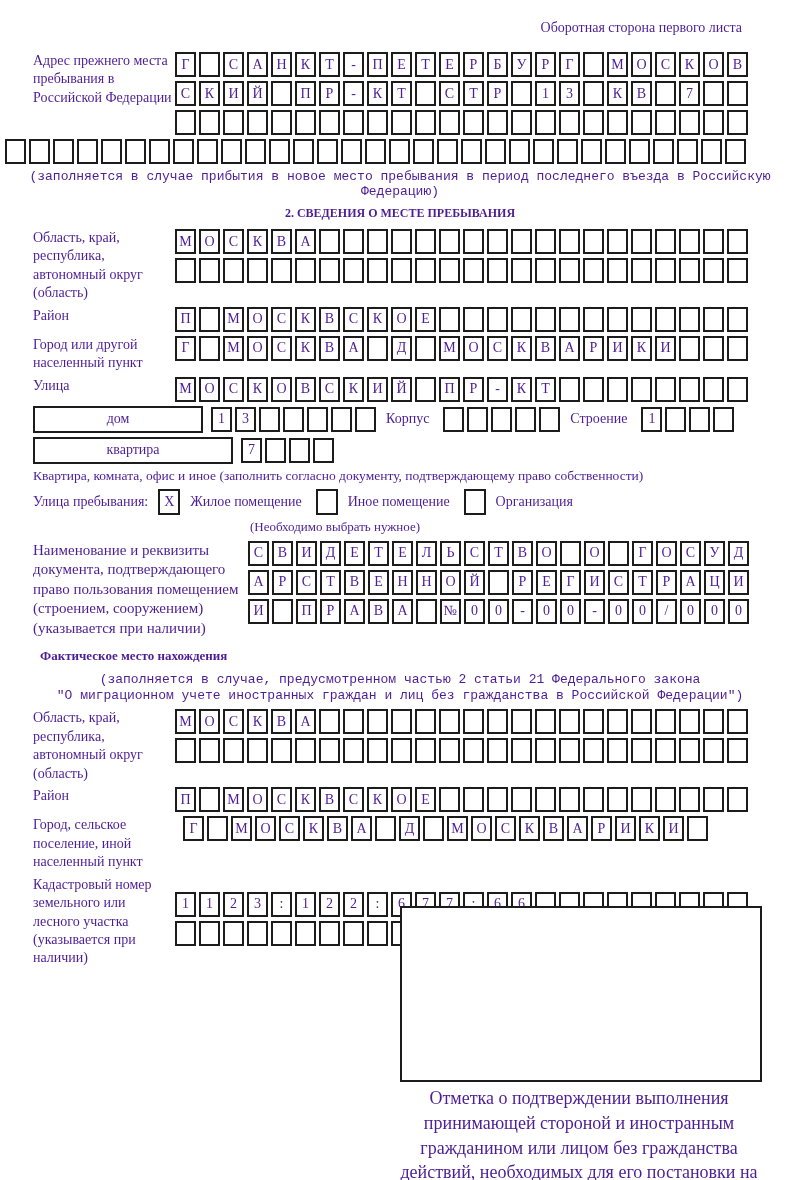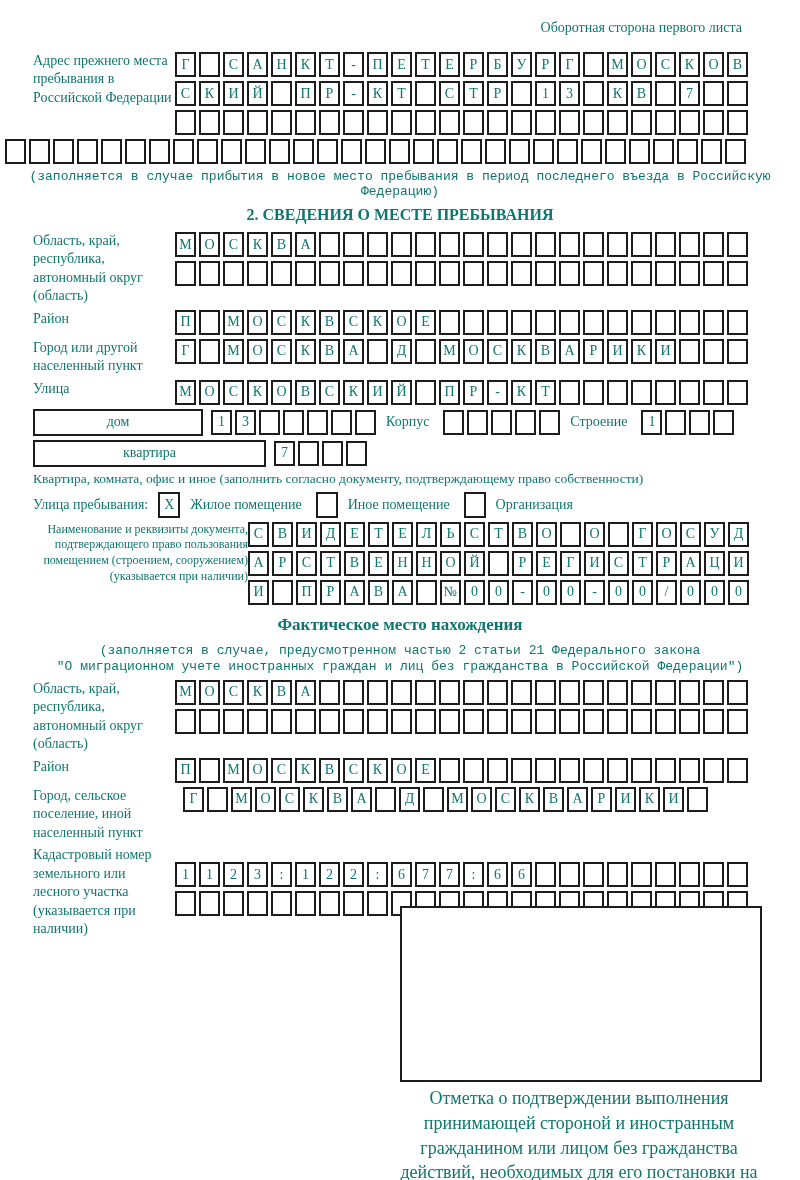--- a/index.html
+++ b/index.html
@@ -1,46 +1,46 @@
 <!DOCTYPE html>
 <html><head>
 <meta charset="utf-8">
 <style>
   html,body{margin:0;padding:0;background:#ffffff;}
   .page{
     width:800px;height:1180px;position:relative;overflow:hidden;
-    background:#ffffff;color:#0f766e;
+    background:#ffffff;color:#4c1d95;
     font-family:"Liberation Serif", serif;
   }
   .corner-note{margin:20px 58px 0 0;text-align:right;font-size:14px;}
   .frow{display:flex;align-items:flex-start;margin-bottom:4px;border-radius:16px;}
   .flabel{width:142px;margin-left:33px;font-size:14px;line-height:1.32;flex-shrink:0;}
   .fcol{display:flex;flex-direction:column;gap:4px;}
   .boxes{display:flex;gap:3px;}
   .cbox{
     width:21px;height:25px;box-sizing:border-box;border:2px solid #1c1c1c;
     display:flex;align-items:center;justify-content:center;
     font-size:14px;line-height:1;background:#fff;flex-shrink:0;
   }
   .fullrow{margin:4px 0 0 5px;}
   .center-note{text-align:center;font-size:13px;margin-top:5px;font-family:Liberation Mono, monospace;}
-  .sec-title{text-align:center;font-size:16px;font-weight:bold;margin:7px 0 8px 0;}
-  .sub-title{text-align:center;font-size:17px;font-weight:bold;margin:10px 0 8px 0;}
+  .sec-title{text-align:center;font-size:12px;font-weight:bold;margin:7px 0 8px 0;}
+  .sub-title{text-align:left;font-size:13px;font-weight:bold;margin:10px 0 8px 0;padding-left:40px;}
   .named-box{
     box-sizing:border-box;border:2px solid #1c1c1c;height:27px;
     display:flex;align-items:center;justify-content:center;font-size:14px;background:#fff;flex-shrink:0;
   }
   .inline-row{display:flex;align-items:center;margin:0 0 4px 33px;}
   .small-note{font-size:13.5px;margin:0 0 5px 33px;}
   .opt-label{font-size:14px;margin:0 14px 0 10px;}
   .checkbox{
     width:22px;height:26px;box-sizing:border-box;border:2px solid #1c1c1c;
     display:flex;align-items:center;justify-content:center;font-size:14px;background:#fff;flex-shrink:0;
   }
-  .doc-label{width:215px;margin-left:33px;font-size:12px;line-height:1.3;flex-shrink:0;text-align:right;}
+  .doc-label{width:215px;margin-left:33px;font-size:15px;line-height:1.3;flex-shrink:0;}
   .confirm-box{
     position:absolute;left:400px;top:906px;width:362px;height:176px;
     box-sizing:border-box;border:2px solid #1c1c1c;background:#fff;
   }
   .confirm-caption{
     position:absolute;left:390px;top:1086px;width:378px;
     text-align:center;font-size:18px;line-height:1.38;
   }
 </style>
 </head>
@@ -341,41 +341,42 @@
     <div class="opt-label">Строение</div>
     <div class="boxes">
         <div class="cbox">1</div>
         <div class="cbox"></div>
         <div class="cbox"></div>
         <div class="cbox"></div>
       </div>
   </div>
 
   <div class="inline-row">
-    <div class="named-box" style="width:233px;">квартира</div>
+    <div class="named-box" style="width:200px;">квартира</div>
     <div style="width:8px;"></div>
     <div class="boxes">
         <div class="cbox">7</div>
         <div class="cbox"></div>
         <div class="cbox"></div>
         <div class="cbox"></div>
       </div>
   </div>
   <div class="small-note">Квартира, комната, офис и иное (заполнить согласно документу, подтверждающему право собственности)</div>
 
   <div class="inline-row">
     <div style="font-size:14px;">Улица пребывания:</div>
     <div style="width:10px;"></div>
     <div class="checkbox">X</div>
     <div class="opt-label">Жилое помещение</div>
     <div class="checkbox"></div>
     <div class="opt-label">Иное помещение</div>
     <div class="checkbox"></div>
     <div class="opt-label">Организация</div>
   </div>
+  <div style="width:400px;margin-left:135px;text-align:center;font-size:13px;margin-bottom:6px;">(Необходимо выбрать нужное)</div>
 
   <div class="frow">
     <div class="doc-label">Наименование и реквизиты документа, подтверждающего право пользования помещением (строением, сооружением) (указывается при наличии)</div>
     <div class="fcol">
       <div class="boxes">
           <div class="cbox">С</div>
           <div class="cbox">В</div>
           <div class="cbox">И</div>
           <div class="cbox">Д</div>
           <div class="cbox">Е</div>

